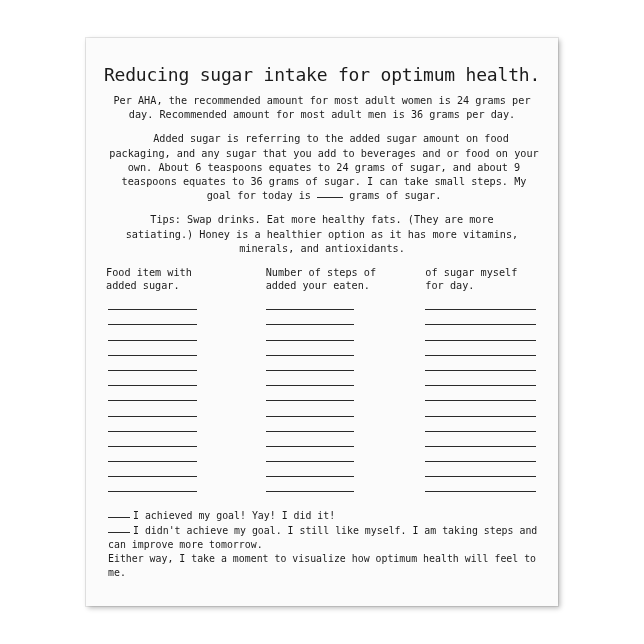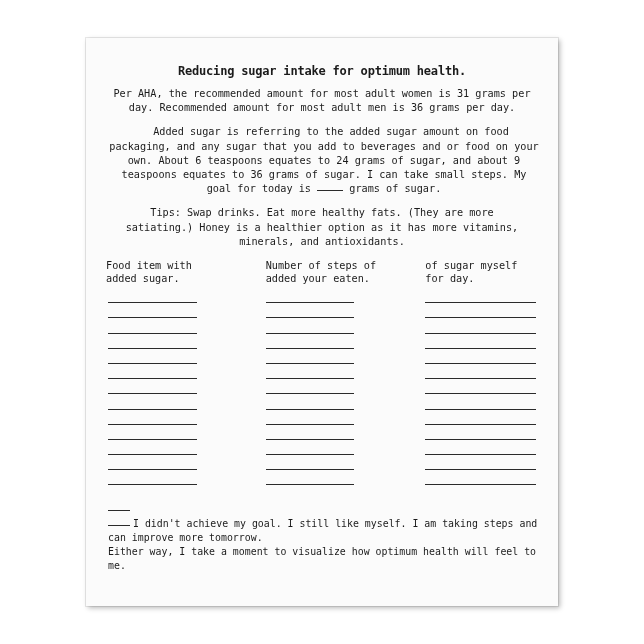--- a/index.html
+++ b/index.html
@@ -34,26 +34,25 @@
     position: absolute;
     left: 0;
     top: 0;
     width: 100%;
     height: 100%;
     padding: 20px 16px 10px 16px;
     box-sizing: border-box;
   }
   .title {
     text-align: center;
-    font-size: 12px;
+    font-size: 18px;
     color: #1b1b1b;
     letter-spacing: -0.2px;
     margin: 6px 0 9px 0;
     white-space: nowrap;
-    font-weight: bold;
   }
   .para {
     font-size: 10.2px;
     line-height: 14.2px;
     color: #1b1b1b;
     text-align: center;
     margin: 0 0 10px 0;
     padding: 0 4px;
   }
   .para.block {
@@ -131,21 +130,21 @@
 </style>
 </head>
 <body>
 
 <div class="page">
   <div class="notepad">
     <div class="sheet">
 
       <div class="title">Reducing sugar intake for optimum health.</div>
 
-      <div class="para">Per AHA, the recommended amount for most adult women is 31 grams per day. Recommended amount for most adult men is 36 grams per day.</div>
+      <div class="para">Per AHA, the recommended amount for most adult women is 24 grams per day. Recommended amount for most adult men is 36 grams per day.</div>
 
       <div class="para block">
         <span class="indent"></span><span>Added sugar is referring to the added sugar amount on food packaging, and any sugar that you add to beverages and or food on your own. About 6 teaspoons equates to 24 grams of sugar, and about 9 teaspoons equates to 36 grams of sugar.  I can take small steps. My goal for today is</span> <span class="inline-blank"></span> <span>grams of sugar.</span>
       </div>
 
       <div class="para tips">Tips: Swap drinks. Eat more healthy fats. (They are more satiating.) Honey is a healthier option as it has more vitamins, minerals, and antioxidants.</div>
 
       <div class="columns">
 
         <div class="col">
@@ -210,21 +209,21 @@
             <div class="line"></div>
             <div class="line"></div>
             <div class="line"></div>
           </div>
         </div>
 
       </div>
 
       <div class="footer">
         <p>
-          <span class="blank"></span>
+          <span class="blank"></span><span>I achieved my goal! Yay! I did it!</span>
         </p>
         <p>
           <span class="blank"></span><span>I didn't achieve my goal. I still like myself. I am taking steps and can improve more tomorrow.</span>
         </p>
         <p>Either way, I take a moment to visualize how optimum health will feel to me.</p>
       </div>
 
     </div>
   </div>
 </div>

